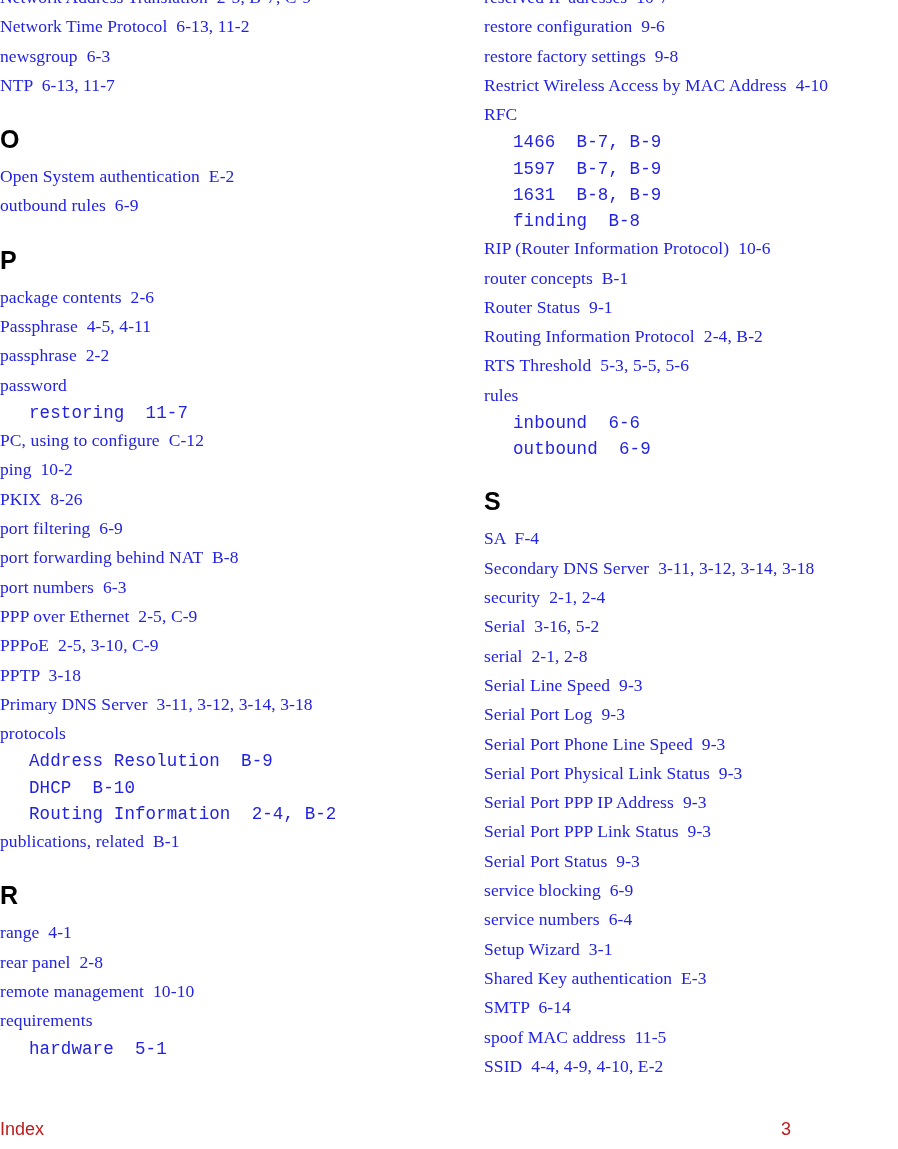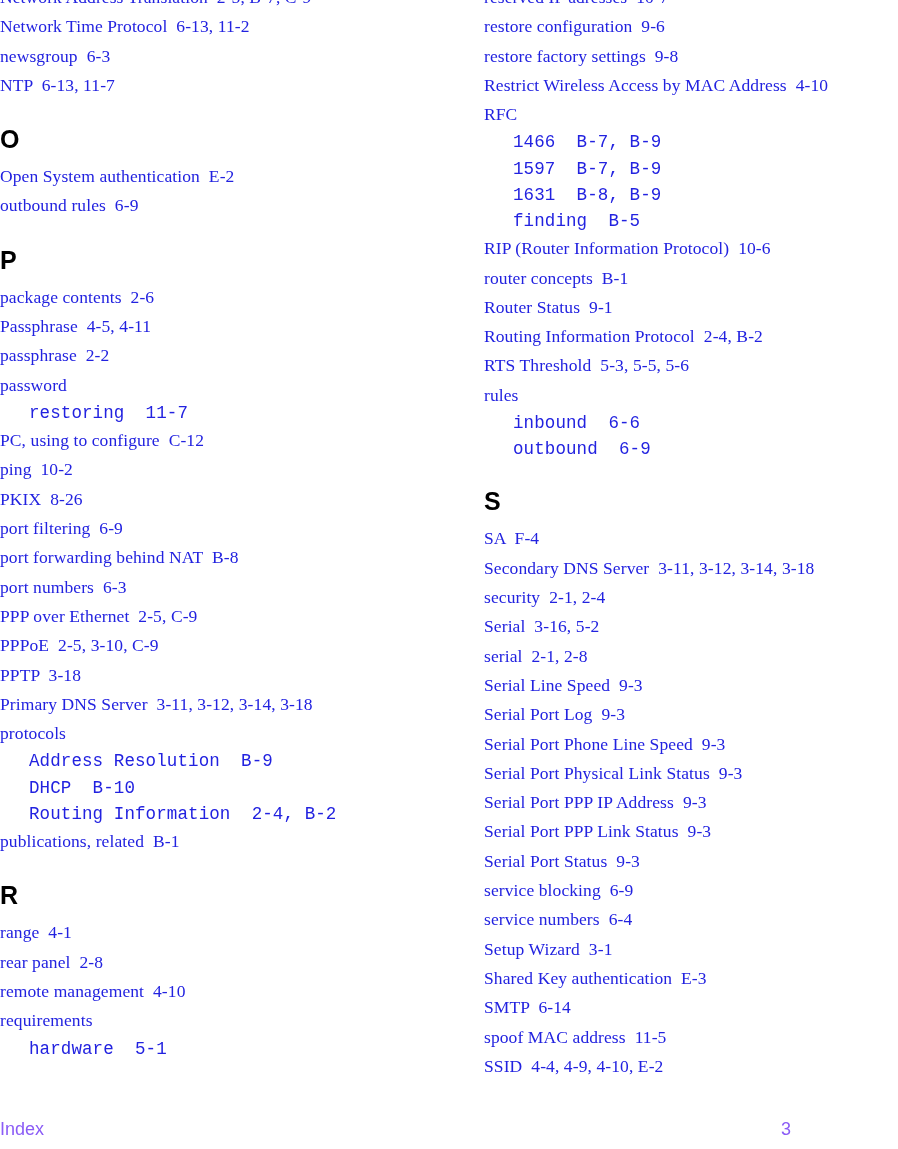--- a/index.html
+++ b/index.html
@@ -67,21 +67,21 @@
   }
 
   
   .footer {
     position: absolute;
     left: 0;
     bottom: 8px;
     width: 794px;
     height: 24px;
     font-family: "Liberation Sans", "DejaVu Sans", sans-serif;
-    color: #8b5cf6;
+    color: #b91c1c;
     font-size: 18px;
     line-height: 24px;
   }
   .footer-label {
     position: absolute;
     left: 0px;
     top: 0;
     white-space: pre;
   }
   .footer-page {
@@ -123,35 +123,35 @@
         <div class="entry">PPTP  3-18</div>
         <div class="entry">Primary DNS Server  3-11, 3-12, 3-14, 3-18</div>
         <div class="entry">protocols</div>
         <div class="entry sub">Address Resolution  B-9</div>
         <div class="entry sub">DHCP  B-10</div>
         <div class="entry sub">Routing Information  2-4, B-2</div>
         <div class="entry">publications, related  B-1</div>
         <div class="section-letter">R</div>
         <div class="entry">range  4-1</div>
         <div class="entry">rear panel  2-8</div>
-        <div class="entry">remote management  4-10</div>
+        <div class="entry">remote management  10-10</div>
         <div class="entry">requirements</div>
         <div class="entry sub">hardware  5-1</div>
       </div>
 
     <div class="col col-right">
         <div class="entry">reserved IP adresses  10-7</div>
         <div class="entry">restore configuration  9-6</div>
         <div class="entry">restore factory settings  9-8</div>
         <div class="entry">Restrict Wireless Access by MAC Address  4-10</div>
         <div class="entry">RFC</div>
         <div class="entry sub">1466  B-7, B-9</div>
         <div class="entry sub">1597  B-7, B-9</div>
         <div class="entry sub">1631  B-8, B-9</div>
-        <div class="entry sub">finding  B-5</div>
+        <div class="entry sub">finding  B-8</div>
         <div class="entry">RIP (Router Information Protocol)  10-6</div>
         <div class="entry">router concepts  B-1</div>
         <div class="entry">Router Status  9-1</div>
         <div class="entry">Routing Information Protocol  2-4, B-2</div>
         <div class="entry">RTS Threshold  5-3, 5-5, 5-6</div>
         <div class="entry">rules</div>
         <div class="entry sub">inbound  6-6</div>
         <div class="entry sub">outbound  6-9</div>
         <div class="section-letter">S</div>
         <div class="entry">SA  F-4</div>

